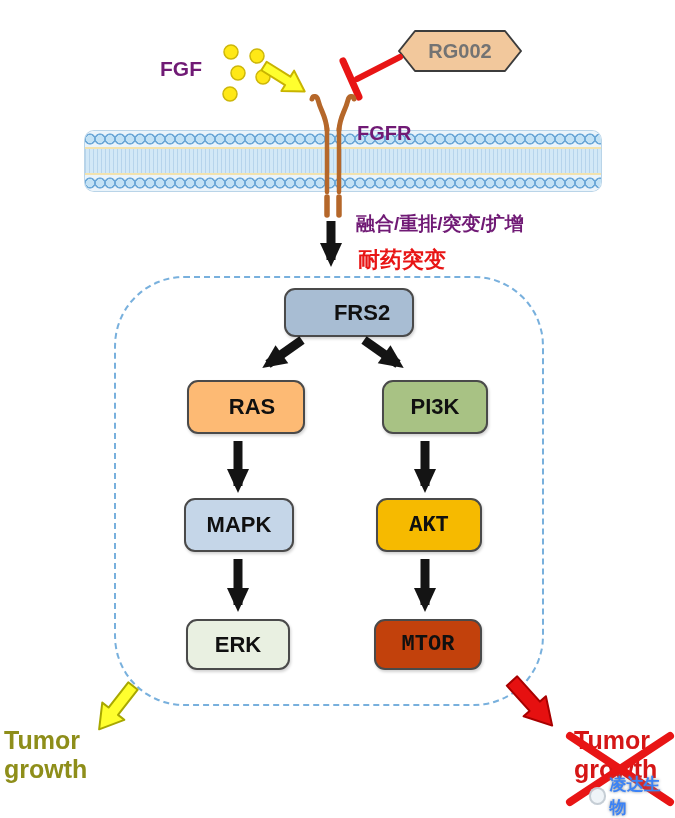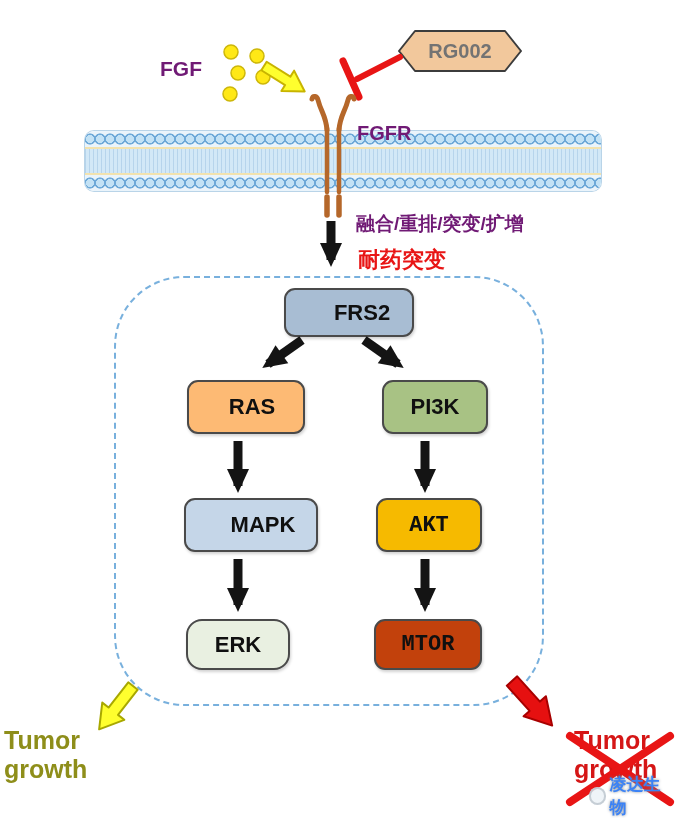--- a/index.html
+++ b/index.html
@@ -30,23 +30,23 @@
   .badge svg{position:absolute;left:0;top:0;}
   .badge .badge-text{position:absolute;inset:0;display:flex;align-items:center;justify-content:center;
     font-size:20px;font-weight:bold;color:#737373;}
   
   .node{position:absolute;display:flex;align-items:center;justify-content:center;
     border:2px solid #4a4a4a;border-radius:11px;font-weight:bold;font-size:22px;color:#101010;
     z-index:3;box-shadow:1px 2px 3px rgba(0,0,0,.18);}
   .n-frs2{left:284px;top:288px;width:100px;height:45px;padding-left:26px;}
   .n-ras {left:187px;top:380px;width:102px;height:50px;}
   .n-pi3k{left:382px;top:380px;width:102px;height:50px;}
-  .n-mapk{left:184px;top:498px;width:106px;height:50px;padding-left:24px;}
+  .n-mapk{left:184px;top:498px;width:106px;height:50px;}
   .n-akt {left:376px;top:498px;width:102px;height:50px;font-family:Liberation Mono, monospace;}
-  .n-erk {left:186px;top:619px;width:100px;height:47px;border-radius:16px;}
+  .n-erk {left:186px;top:619px;width:100px;height:47px;}
   .n-mtor{left:374px;top:619px;width:104px;height:47px;}
   
   .outcome{position:absolute;width:100px;font-size:25px;font-weight:bold;line-height:1.15;z-index:2;}
   .outcome-left{left:4px;top:726px;}
   .outcome-right{left:574px;top:726px;}
   
   .watermark{position:absolute;left:589px;top:773px;display:flex;align-items:center;gap:3px;z-index:6;
     color:#3b82f6;font-weight:bold;font-size:17px;text-shadow:0 0 3px rgba(120,130,140,.95);}
   .wm-logo{width:18px;height:18px;border-radius:50%;background:rgba(238,243,247,.92);
     box-shadow:inset 0 0 0 2px rgba(170,180,190,.6);display:inline-block;}

